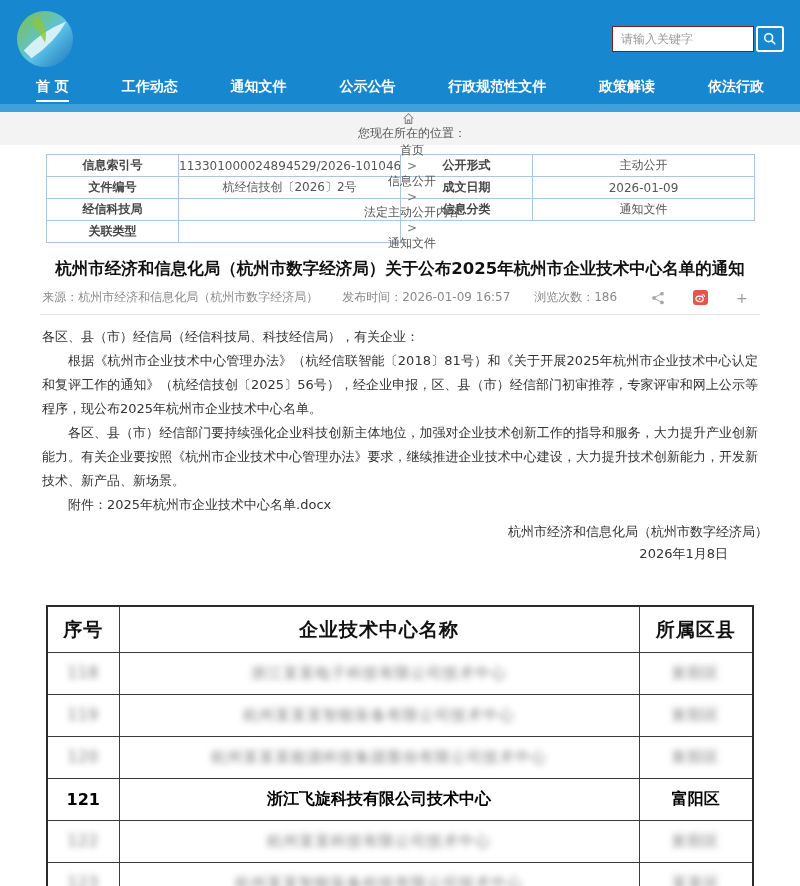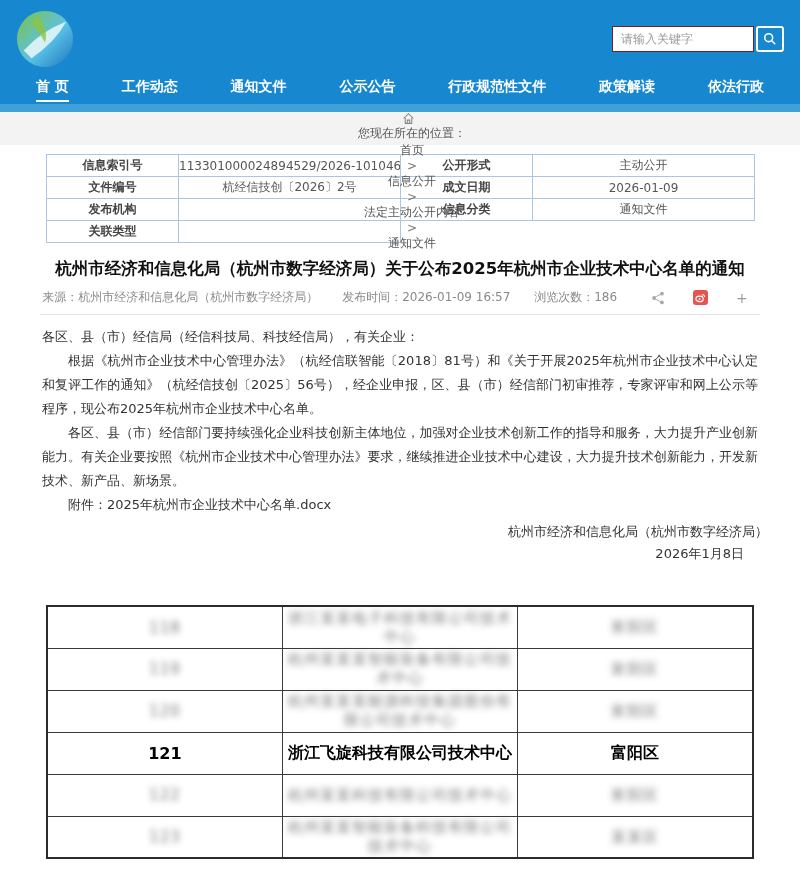--- a/index.html
+++ b/index.html
@@ -44,21 +44,21 @@
   .source-row span { margin:0 10px; }
   .share-icons { display:inline-flex; align-items:center; gap:8px; margin-left:18px; vertical-align:middle; }
   .weibo-box { width:15px; height:15px; background:#e6544e; border-radius:3px; display:inline-flex; align-items:center; justify-content:center; cursor:pointer; }
   .plus-glyph { color:#9a9a9a; font-size:14px; cursor:pointer; }
   .share-glyph { cursor:pointer; display:inline-flex; }
   .article-divider { border:none; border-top:1px solid #e3e3e3; margin:8px 40px 0; }
 
   .doc-body { padding:10px 42px 0; font-size:13px; color:#333; line-height:1.85; text-align:justify; }
   .doc-body p.indent { text-indent:2em; }
   .sign-line { text-align:right; padding-right:32px; font-size:13px; margin-top:6px; }
-  .sign-date { text-align:right; padding-right:56px; font-size:13px; margin-top:4px; }
+  .sign-date { text-align:right; padding-right:72px; font-size:13px; margin-top:4px; }
 
   
   .list-table { border-collapse:collapse; width:708px; margin:42px 0 60px 46px; border:2px solid #2b2b2b; table-layout:fixed; }
   .list-table th, .list-table td { border:1px solid #3a3a3a; text-align:center; vertical-align:middle; }
   .list-table th { height:46px; font-size:19px; font-weight:bold; color:#111; letter-spacing:1px; }
   .list-table td { height:42px; font-size:15px; color:#444; }
   .col-no { width:72px; }
   .col-district { width:114px; }
   tr[data-blurred="true"] .cell-text { filter:blur(3px); opacity:.8; color:#555; letter-spacing:1px; }
   tr[data-blurred="false"] td { font-weight:bold; font-size:16px; color:#000; }
@@ -147,21 +147,21 @@
     <td class="lbl">公开形式</td>
     <td class="val">主动公开</td>
   </tr>
   <tr>
     <td class="lbl">文件编号</td>
     <td class="val">杭经信技创〔2026〕2号</td>
     <td class="lbl">成文日期</td>
     <td class="val">2026-01-09</td>
   </tr>
   <tr>
-    <td class="lbl">发布机构</td>
+    <td class="lbl">经信科技局</td>
     <td class="val"></td>
     <td class="lbl">信息分类</td>
     <td class="val">通知文件</td>
   </tr>
   <tr>
     <td class="lbl">关联类型</td>
     <td class="val"></td>
     <td class="ghost" colspan="2"></td>
   </tr>
 </tbody>
@@ -199,20 +199,25 @@
   <p>各区、县（市）经信局（经信科技局、科技经信局），有关企业：</p>
   <p class="indent">根据《杭州市企业技术中心管理办法》（杭经信联智能〔2018〕81号）和《关于开展2025年杭州市企业技术中心认定和复评工作的通知》（杭经信技创〔2025〕56号），经企业申报，区、县（市）经信部门初审推荐，专家评审和网上公示等程序，现公布2025年杭州市企业技术中心名单。</p>
   <p class="indent">各区、县（市）经信部门要持续强化企业科技创新主体地位，加强对企业技术创新工作的指导和服务，大力提升产业创新能力。有关企业要按照《杭州市企业技术中心管理办法》要求，继续推进企业技术中心建设，大力提升技术创新能力，开发新技术、新产品、新场景。</p>
   <p class="indent">附件：2025年杭州市企业技术中心名单.docx</p>
 </div>
 <div class="sign-line">杭州市经济和信息化局（杭州市数字经济局）</div>
 <div class="sign-date">2026年1月8日</div>
 
 <table class="list-table">
   <tbody>
+      <tr>
+    <th class="col-no">序号</th>
+    <th>企业技术中心名称</th>
+    <th class="col-district">所属区县</th>
+  </tr>
 
   <tr data-blurred="true">
     <td><span class="cell-text">118</span></td>
     <td><span class="cell-text">浙江某某电子科技有限公司技术中心</span></td>
     <td><span class="cell-text">富阳区</span></td>
   </tr>
   <tr data-blurred="true">
     <td><span class="cell-text">119</span></td>
     <td><span class="cell-text">杭州某某某智能装备有限公司技术中心</span></td>
     <td><span class="cell-text">富阳区</span></td>

